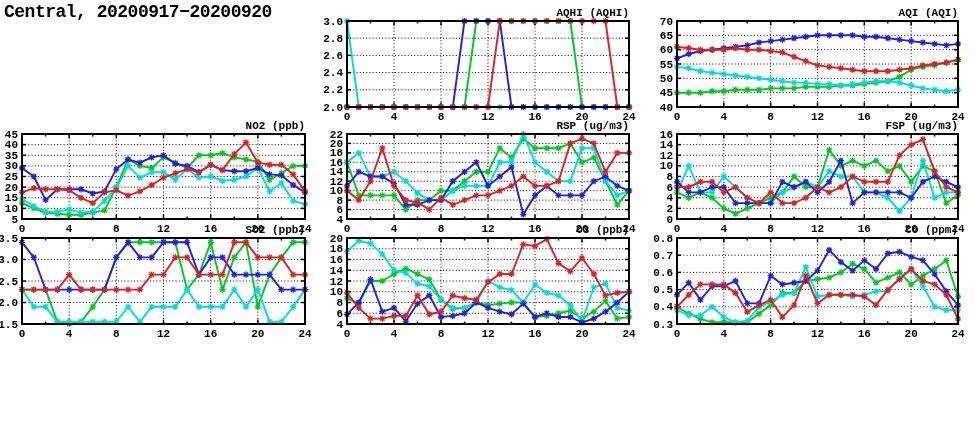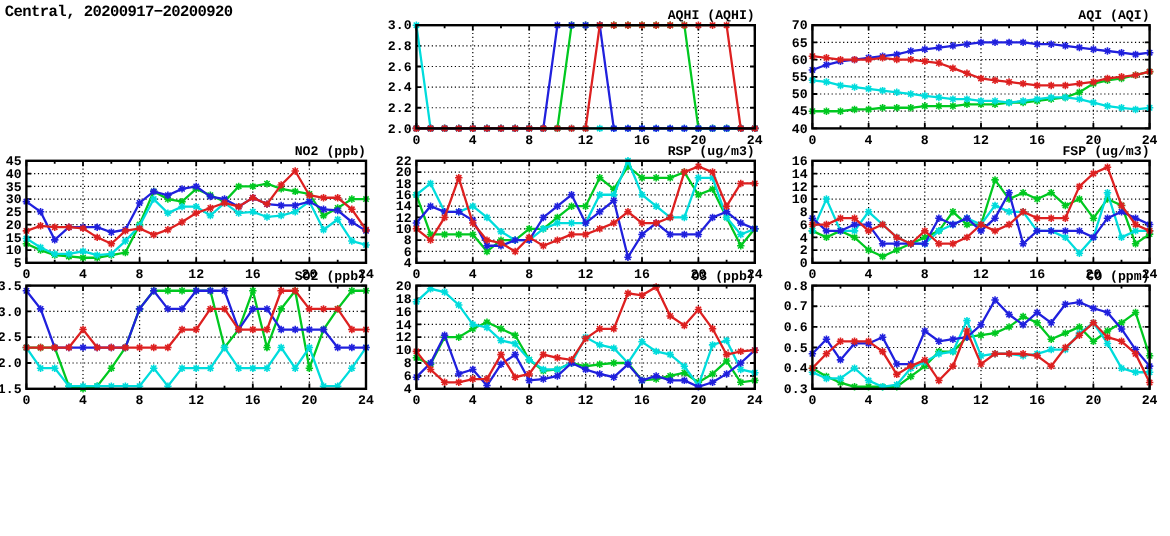--- a/index.html
+++ b/index.html
@@ -1,17 +1,17 @@
 <!DOCTYPE html>
 <html><head>
 <meta charset="utf-8">
 <style>
   html,body{margin:0;padding:0;background:#ffffff;width:975px;height:447px;overflow:hidden;}
   body{position:relative;font-family:"Liberation Mono","DejaVu Sans Mono",monospace;color:#000;}
-  .page-title{position:absolute;left:4px;top:2px;font-size:13px;font-weight:bold;letter-spacing:-0.5px;white-space:nowrap;text-align:center;}
+  .page-title{position:absolute;left:4px;top:2px;font-size:18px;font-weight:bold;letter-spacing:-0.5px;white-space:nowrap;text-align:center;}
   .chart{position:absolute;}
   svg text{font-family:"Liberation Mono","DejaVu Sans Mono",monospace;font-weight:bold;fill:#000;}
 </style>
 </head>
 <body>
 
 <div class="page-title">Central, 20200917−20200920</div>
 <div id="charts-root">
     <div class="chart" style="left: 311px; top: 5px;"><svg width="334" height="124" viewBox="0 0 334 124">
         <defs>

